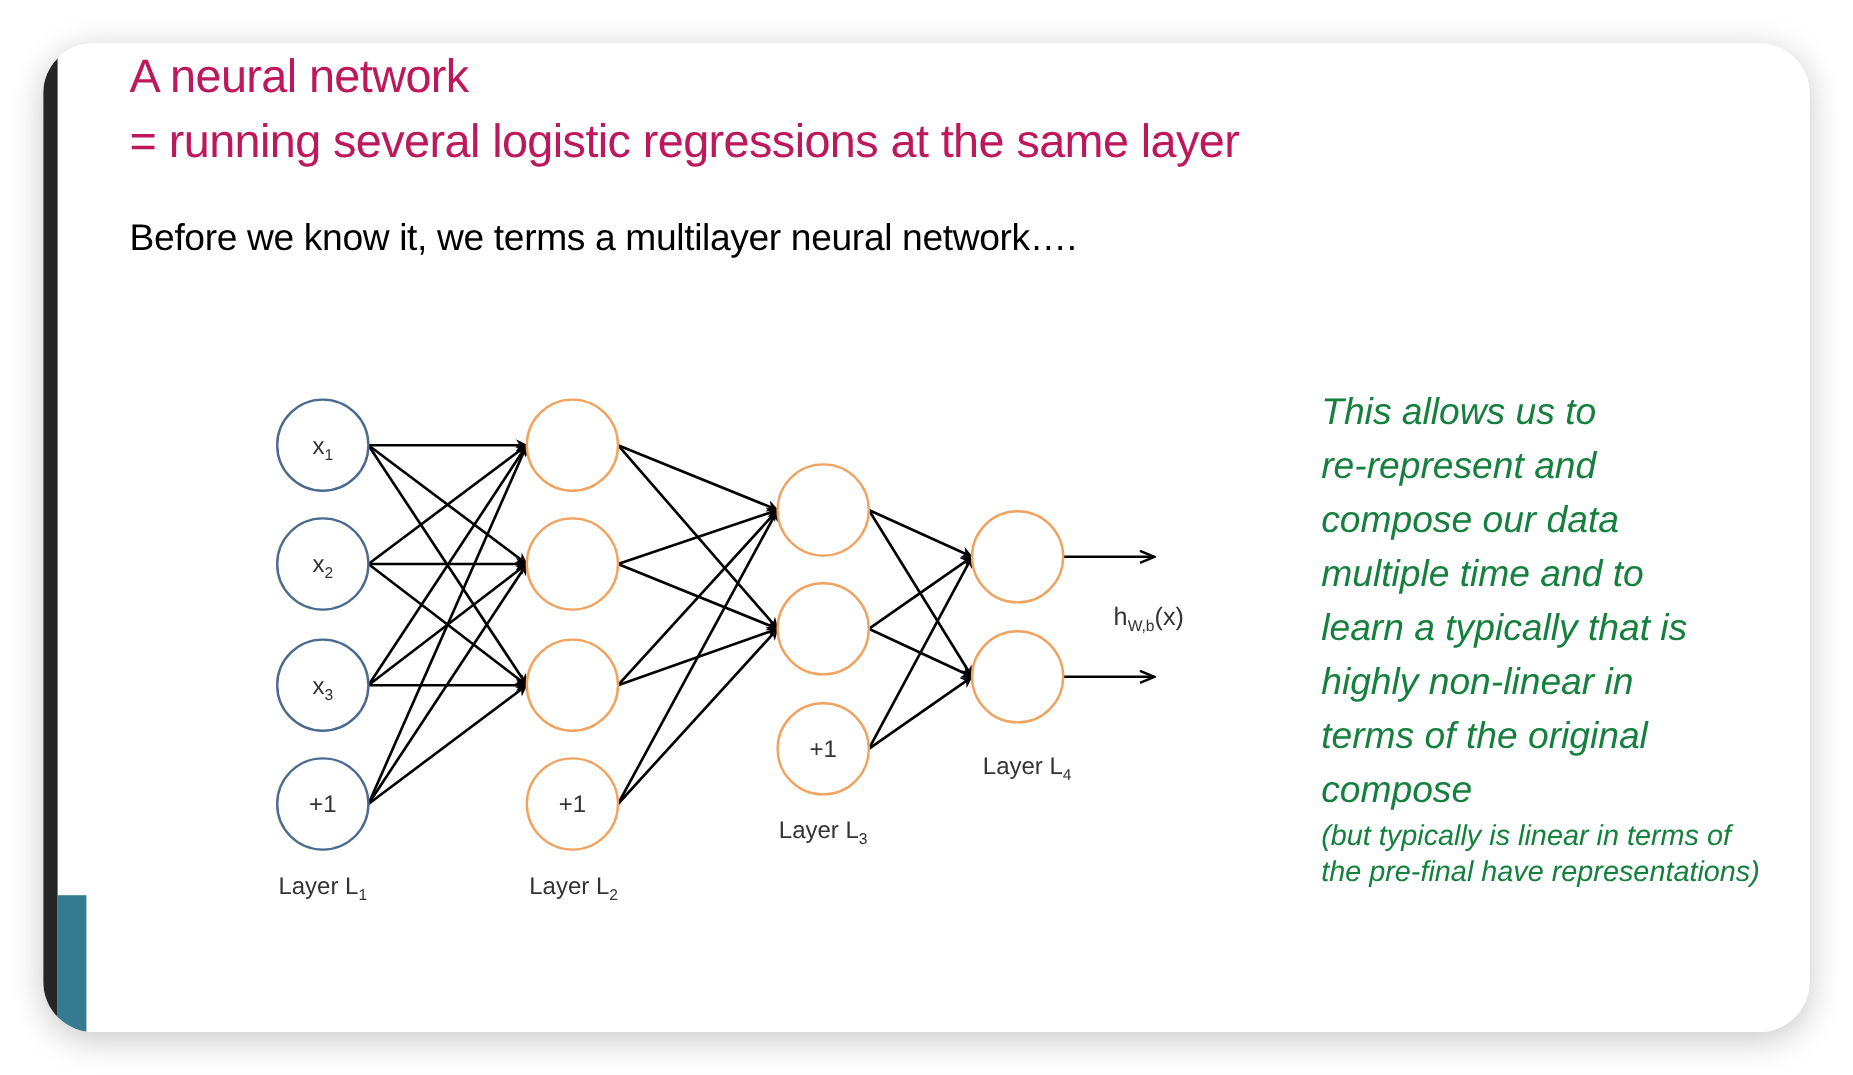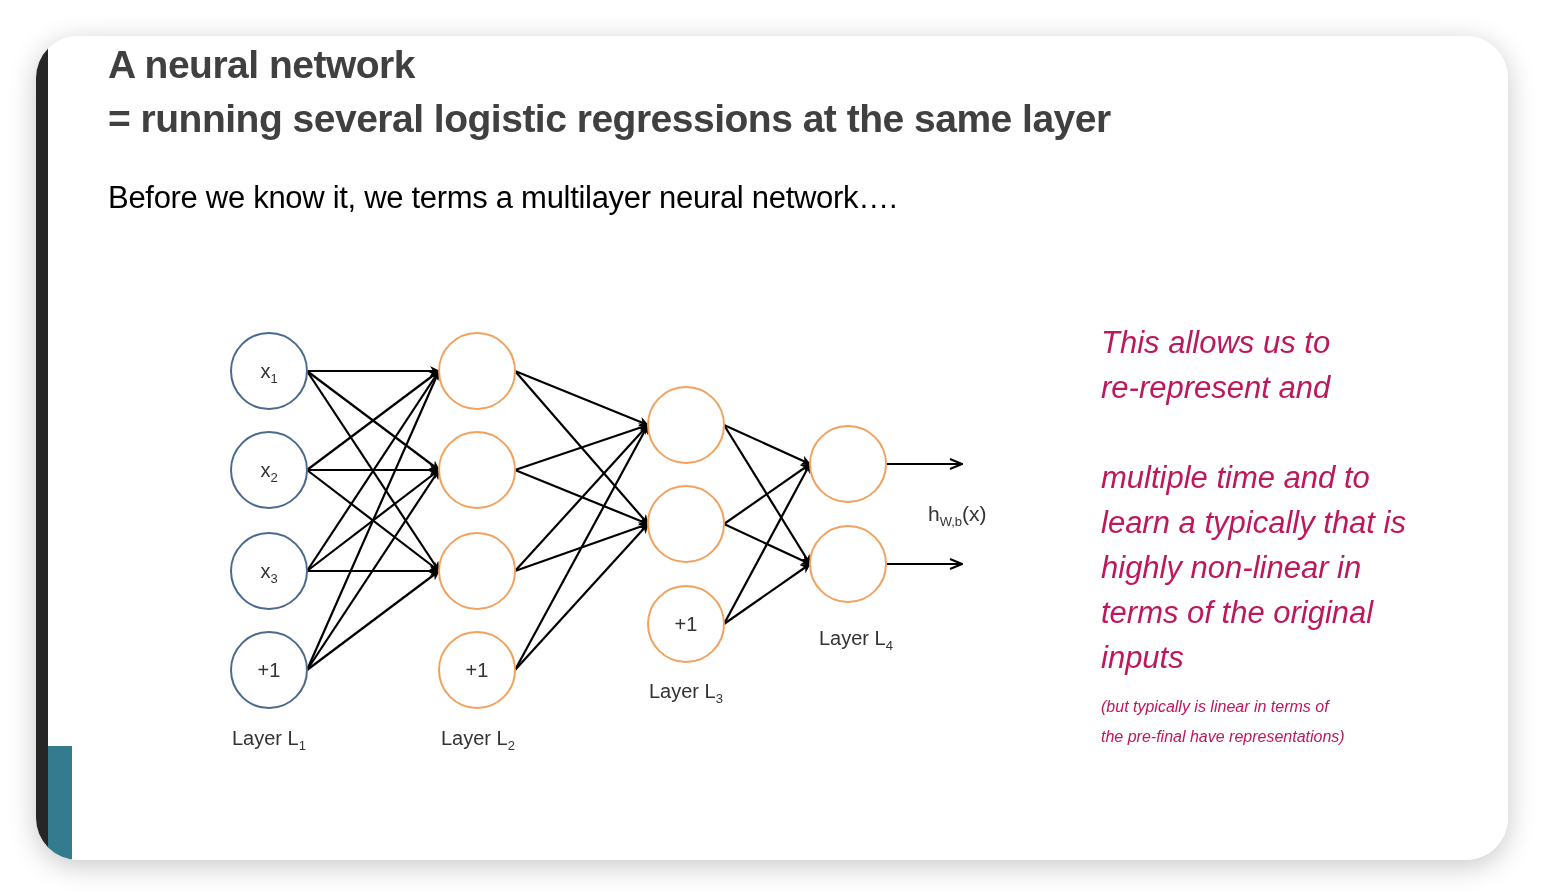--- a/index.html
+++ b/index.html
@@ -20,36 +20,36 @@
   .slide-edge {
     position: absolute; left: 0; top: 0; width: 12px; height: 100%;
     background: #262626;
   }
   .accent-bar {
     position: absolute; left: 12px; top: 710px; width: 24px; height: 114px;
     background: #347b8f;
   }
   .title {
     position: absolute; left: 72px; top: 2px;
-    color: #404040; font-weight: bold; font-size: 39px; line-height: 54px;
+    color: #be185d; font-weight: normal; font-size: 39px; line-height: 54px;
     letter-spacing: -0.5px;
     margin: 0;
   }
   .title div { white-space: nowrap; }
   .subtitle {
     position: absolute; left: 72px; top: 142px;
     font-size: 31px; line-height: 40px; color: #000; white-space: nowrap;
     letter-spacing: -0.3px;
   }
   .side-text {
     position: absolute; left: 1065px; top: 284px; width: 380px;
-    font-style: italic; color: #be185d;
+    font-style: italic; color: #15803d;
   }
   .side-main { font-size: 31px; line-height: 45px; margin: 0; }
-  .side-note { font-size: 16px; line-height: 30px; margin: 12px 0 0 0; }
+  .side-note { font-size: 24px; line-height: 30px; margin: 2px 0 0 0; }
   .page-num {
     position: absolute; left: 72px; top: 836px; font-size: 18px; color: #000;
   }
   svg.diagram { position: absolute; left: 0; top: 0; }
   .node-label, .layer-label, .out-label { font-family: "Liberation Sans", sans-serif; fill: #333; }
 </style>
 </head>
 <body>
 
 <div class="slide-shadow"></div>
@@ -61,26 +61,26 @@
     <div>A neural network</div>
     <div>= running several logistic regressions at the same layer</div>
   </h1>
 
   <div class="subtitle">Before we know it, we terms a multilayer neural network….</div>
 
   <div class="side-text">
     <p class="side-main">
       <span>This allows us to</span><br>
       <span>re-represent and</span><br>
-      <br>
+      <span>compose our data</span><br>
       <span>multiple time and to</span><br>
       <span>learn a typically that is</span><br>
       <span>highly non-linear in</span><br>
       <span>terms of the original</span><br>
-      <span>inputs</span>
+      <span>compose</span>
     </p>
     <p class="side-note">
       <span>(but typically is linear in terms of</span><br>
       <span>the pre-final have representations)</span>
     </p>
   </div>
 
   <div class="page-num">47</div>
 </div>
 

